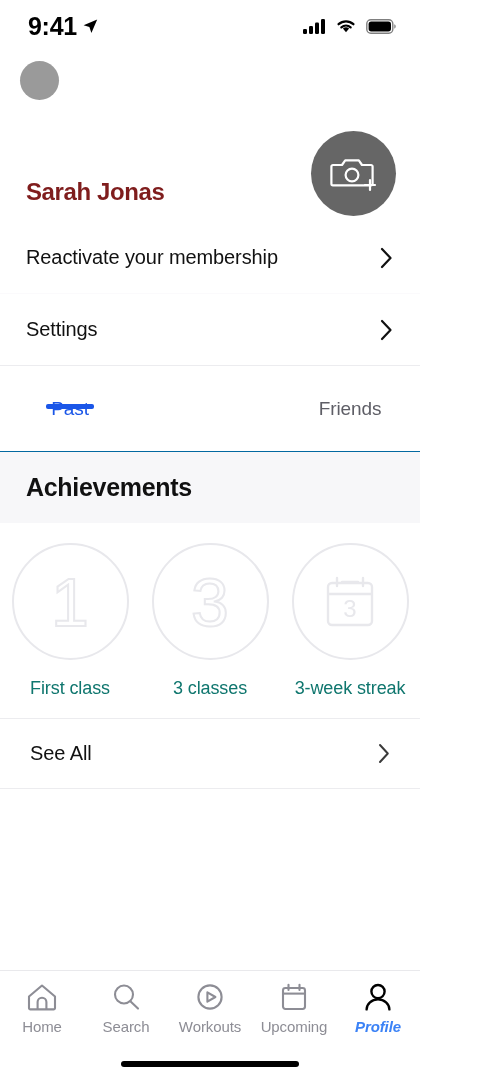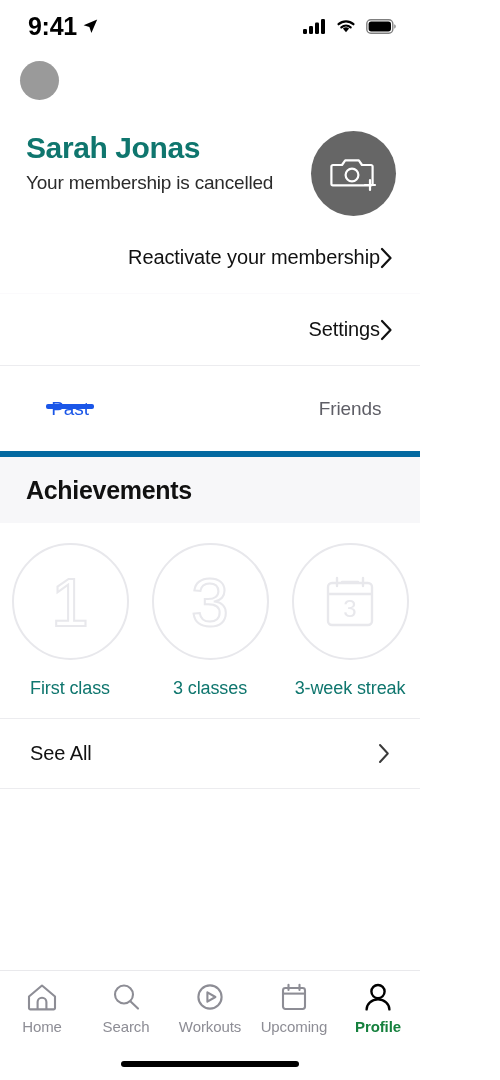--- a/index.html
+++ b/index.html
@@ -60,25 +60,26 @@
 
   
   .name-block {
     flex: 0 0 110px;
     display: flex;
     align-items: flex-start;
     justify-content: space-between;
     padding: 18px 24px 0 26px;
   }
   .name-text .title {
-    font-size: 30px;
+    font-size: 24px;
     font-weight: bold;
-    color: #0f766e;
+    color: #7f1d1d;
     letter-spacing: -0.4px;
     line-height: 1.18;
+    margin-top: 48px;
   }
   .name-text .subtitle {
     font-size: 19px;
     color: #2b2b2b;
     margin-top: 7px;
     letter-spacing: -0.2px;
   }
   .camera-button {
     width: 85px;
     height: 85px;
@@ -90,21 +91,21 @@
     flex: 0 0 85px;
     margin-top: 1px;
   }
 
   
   .menu-list { flex: 0 0 142px; }
   .menu-row {
     height: 71px;
     display: flex;
     align-items: center;
-    justify-content: flex-end;
+    justify-content: space-between;
     padding: 0 27px 0 26px;
   }
   .menu-row .label {
     font-size: 20px;
     color: #111111;
     letter-spacing: -0.1px;
   }
   .divider-faint {
     height: 1px;
     background: #fbfafc;
@@ -149,21 +150,21 @@
   }
   .tab.active .underline { background: #1a56e8; }
 
   
   .ach-header {
     flex: 0 0 72px;
     background: #f7f7f9;
     display: flex;
     align-items: center;
     padding-left: 26px;
-    border-top: 6px solid #0369a1;
+    border-top: 1px solid #0369a1;
   }
   .ach-header .h2 {
     font-size: 25px;
     font-weight: bold;
     color: #111111;
     letter-spacing: -0.3px;
   }
 
   
   .badges {
@@ -234,22 +235,23 @@
     flex-direction: column;
     align-items: center;
     gap: 6px;
   }
   .nav-label {
     font-size: 15px;
     color: #8d8d95;
     letter-spacing: -0.1px;
   }
   .nav-item.active .nav-label {
-    color: #15803d;
+    color: #3b82f6;
     font-weight: bold;
+    font-style: italic;
   }
   .home-indicator-wrap {
     flex: 0 0 32px;
     display: flex;
     align-items: center;
     justify-content: center;
   }
   .home-indicator {
     width: 178px;
     height: 6px;
@@ -289,21 +291,20 @@
     </div>
   </div>
 
   <div class="avatar-row">
     <div class="avatar-circle"></div>
   </div>
 
   <div class="name-block">
     <div class="name-text">
       <div class="title">Sarah Jonas</div>
-      <div class="subtitle">Your membership is cancelled</div>
     </div>
     <div class="camera-button">
       <svg width="48" height="40" viewBox="0 0 48 40">
         <path d="M3 11 h9 l3.2-4.6 h13.6 L32 11 h9 a1.6 1.6 0 0 1 1.6 1.6 v17.2 a1.6 1.6 0 0 1-1.6 1.6 H3 a1.6 1.6 0 0 1-1.6-1.6 V12.6 A1.6 1.6 0 0 1 3 11 Z" fill="none" stroke="#ffffff" stroke-width="2.2" stroke-linejoin="round"></path>
         <circle cx="22" cy="21" r="6.4" fill="none" stroke="#ffffff" stroke-width="2.2"></circle>
         <path d="M40 26 v10 M35 31 h10" stroke="#ffffff" stroke-width="2.2" stroke-linecap="round"></path>
       </svg>
     </div>
   </div>
 

